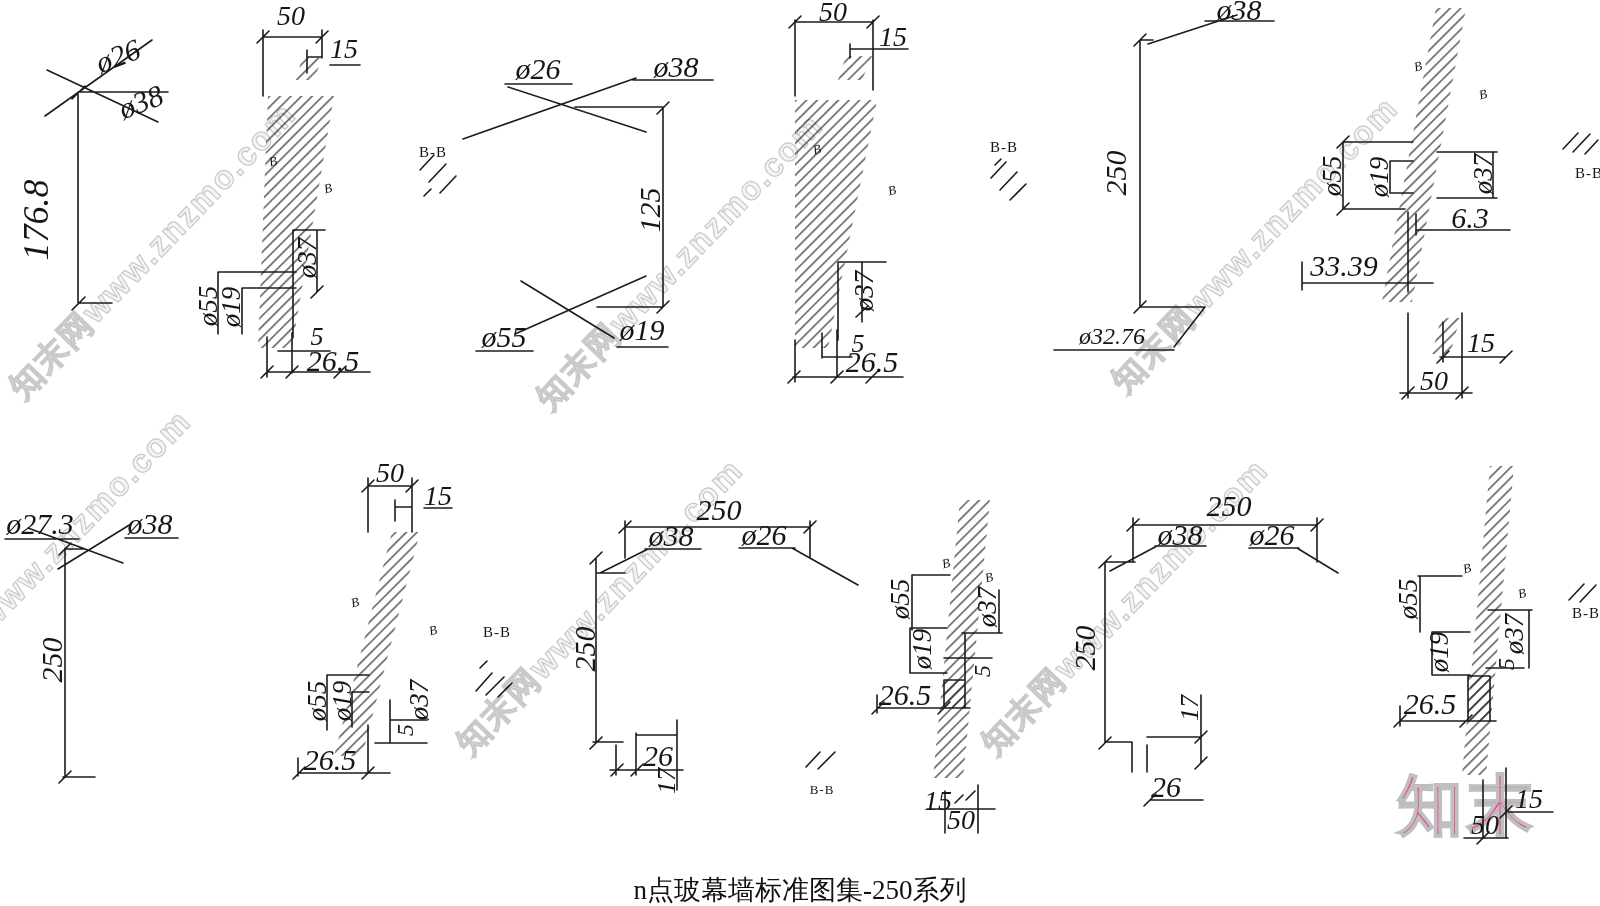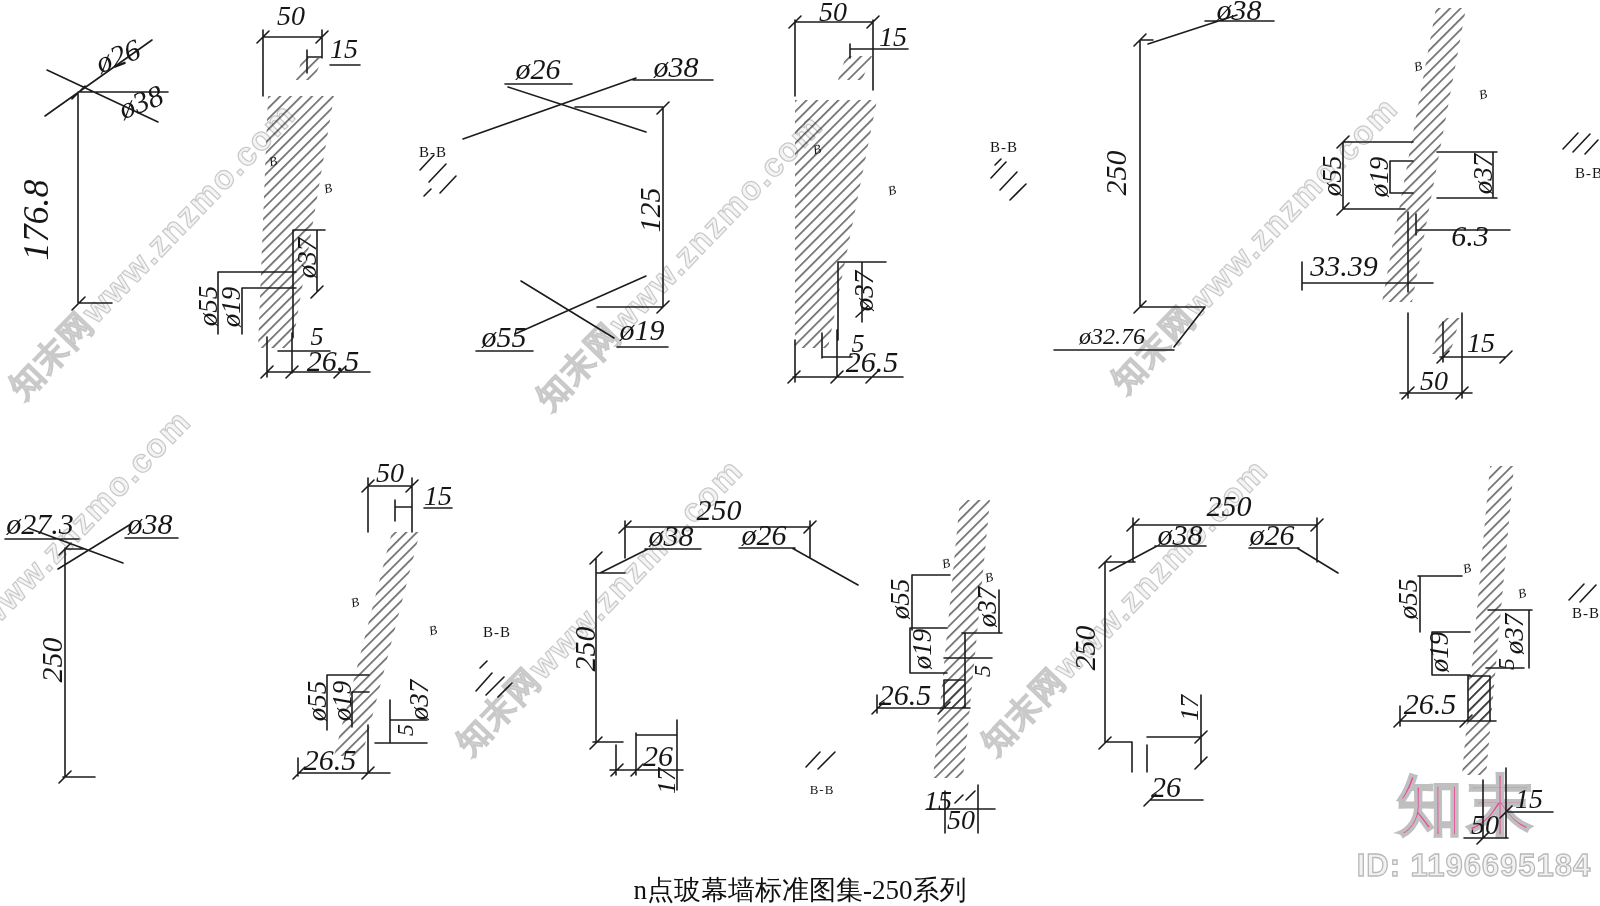--- a/index.html
+++ b/index.html
@@ -23,21 +23,20 @@
          font-size:31px;font-weight:bold;color:#f2f2f2;letter-spacing:1px;
          -webkit-text-stroke:1.3px #b9b9b9;font-family:"Liberation Sans",sans-serif;white-space:nowrap;}
 </style>
 </head>
 <body>
 
 <div id="stage">
 
   <div id="wm-layer">
     <div id="logo-wm">知末</div>
-    <div id="id-wm">ID: 1196695184</div>
   <div class="wm" style="left: 153px; top: 251px;">知末网www.znzmo.com</div>
       <div class="wm" style="left: 680px; top: 262px;">知末网www.znzmo.com</div>
       <div class="wm" style="left: 1255px; top: 245px;">知末网www.znzmo.com</div>
       <div class="wm" style="left: 48px; top: 558px;">知末网www.znzmo.com</div>
       <div class="wm" style="left: 600px; top: 607px;">知末网www.znzmo.com</div>
       <div class="wm" style="left: 1125px; top: 607px;">知末网www.znzmo.com</div>
     </div>
 
   <div id="line-layer">
     <svg width="1600" height="906" viewBox="0 0 1600 906" xmlns="http://www.w3.org/2000/svg">
@@ -110,21 +109,21 @@
       <div class="ann" style="left: 858px; top: 344px; font-size: 26px; transform: translate(-50%, -50%) rotate(0deg);">5</div>
       <div class="ann" style="left: 872px; top: 362px; font-size: 30px; transform: translate(-50%, -50%) rotate(0deg);">26.5</div>
       <div class="ann sec" style="left: 1004px; top: 147px; font-size: 15px; transform: translate(-50%, -50%) rotate(0deg);">B-B</div>
       <div class="ann" style="left: 1239px; top: 10px; font-size: 30px; transform: translate(-50%, -50%) rotate(0deg);">ø38</div>
       <div class="ann" style="left: 1116px; top: 173px; font-size: 30px; transform: translate(-50%, -50%) rotate(-90deg);">250</div>
       <div class="ann b" style="left: 1418px; top: 66px; font-size: 13px; transform: translate(-50%, -50%) rotate(-15deg);">B</div>
       <div class="ann b" style="left: 1483px; top: 94px; font-size: 13px; transform: translate(-50%, -50%) rotate(-15deg);">B</div>
       <div class="ann" style="left: 1332px; top: 176px; font-size: 27px; transform: translate(-50%, -50%) rotate(-90deg);">ø55</div>
       <div class="ann" style="left: 1379px; top: 177px; font-size: 27px; transform: translate(-50%, -50%) rotate(-90deg);">ø19</div>
       <div class="ann" style="left: 1483px; top: 174px; font-size: 27px; transform: translate(-50%, -50%) rotate(-90deg);">ø37</div>
-      <div class="ann" style="left: 1470px; top: 236px; font-size: 30px; transform: translate(-50%, -50%) rotate(0deg); text-align: center;">6.3</div>
+      <div class="ann" style="left: 1470px; top: 218px; font-size: 30px; transform: translate(-50%, -50%) rotate(0deg); text-align: center;">6.3</div>
       <div class="ann" style="left: 1344px; top: 266px; font-size: 30px; transform: translate(-50%, -50%) rotate(0deg);">33.39</div>
       <div class="ann" style="left: 1112px; top: 336px; font-size: 24px; transform: translate(-50%, -50%) rotate(0deg);">ø32.76</div>
       <div class="ann" style="left: 1481px; top: 343px; font-size: 28px; transform: translate(-50%, -50%) rotate(0deg);">15</div>
       <div class="ann" style="left: 1434px; top: 381px; font-size: 28px; transform: translate(-50%, -50%) rotate(0deg);">50</div>
       <div class="ann sec" style="left: 1589px; top: 173px; font-size: 15px; transform: translate(-50%, -50%) rotate(0deg);">B-B</div>
       <div class="ann" style="left: 40px; top: 524px; font-size: 30px; transform: translate(-50%, -50%) rotate(0deg);">ø27.3</div>
       <div class="ann" style="left: 150px; top: 524px; font-size: 30px; transform: translate(-50%, -50%) rotate(0deg);">ø38</div>
       <div class="ann" style="left: 52px; top: 660px; font-size: 30px; transform: translate(-50%, -50%) rotate(-90deg);">250</div>
       <div class="ann" style="left: 390px; top: 473px; font-size: 28px; transform: translate(-50%, -50%) rotate(0deg);">50</div>
       <div class="ann" style="left: 438px; top: 496px; font-size: 28px; transform: translate(-50%, -50%) rotate(0deg);">15</div>

